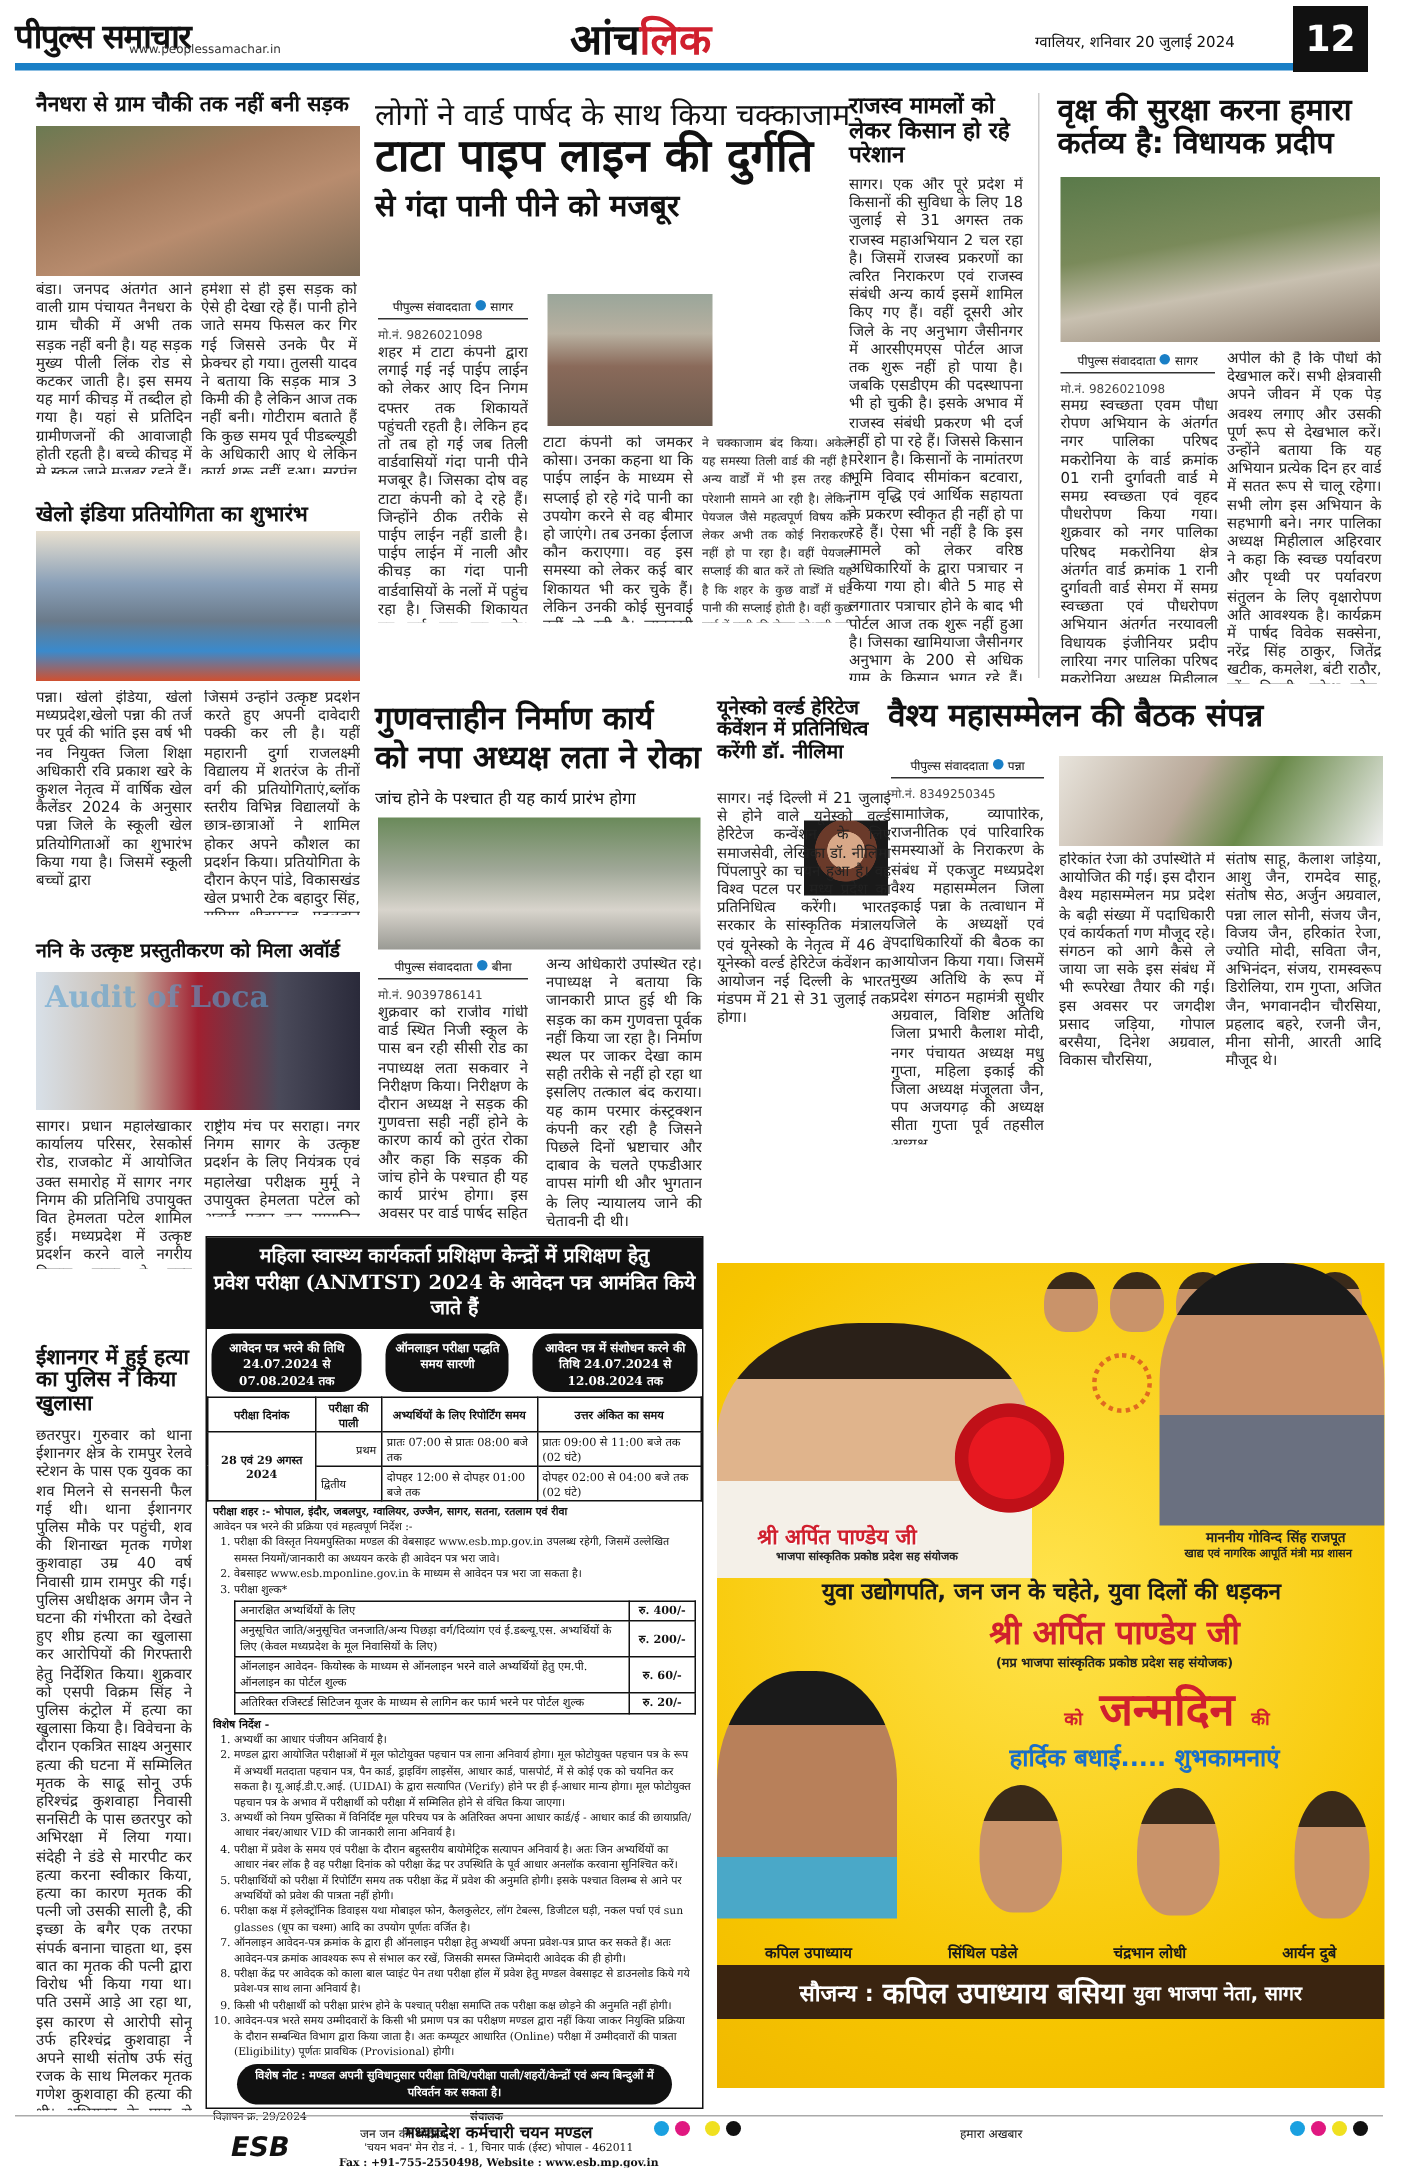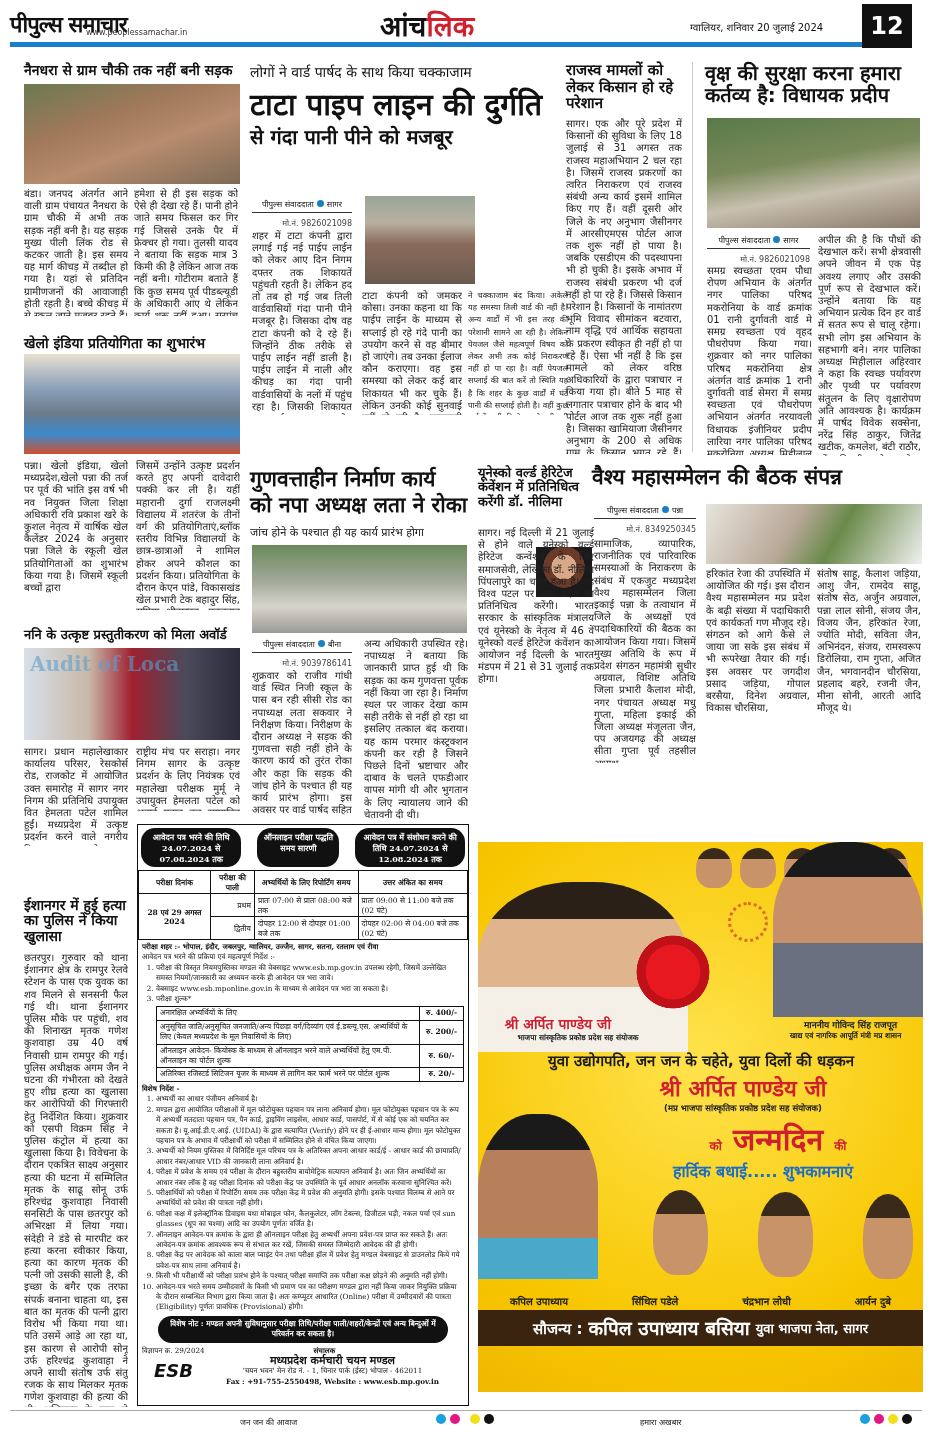--- a/index.html
+++ b/index.html
@@ -10,21 +10,21 @@
 .hdr-sec{left:380px;top:6px;font-size:28px;font-weight:bold}
 .hdr-sec .red{color:#d0202e}
 .hdr-date{left:690px;top:20px;font-size:10px}
 .hdr-page{left:862px;top:4px;width:50px;height:44px;background:#111;color:#fff;font-size:24px;font-weight:bold;text-align:center;line-height:44px}
 .hdr-bar{left:10px;top:42px;width:852px;height:5px;background:#1a7fc6}
 .h1{font-weight:bold;line-height:1.1}
 .txt{font-size:10px;line-height:12.2px;text-align:justify;color:#222;overflow:hidden}
 .photo{background:#8a7a62;overflow:hidden}
 .byline{font-size:8px;text-align:center;border-bottom:1px solid #333;padding-bottom:3px}
 .byline .dot{display:inline-block;width:7px;height:7px;border-radius:50%;background:#1a7fc6;margin:0 3px}
-.mob{font-size:8px;text-align:right;color:#444;margin-top:4px}
+.mob{font-size:8px;text-align:left;color:#444;margin-top:4px}
 .vline{background:#ccc;width:1px}
 .ad{border:1.5px solid #111;font-family:"DejaVu Serif",serif}
 .ad-title{background:#111;color:#fff;text-align:center;font-size:13px;font-weight:bold;padding:4px 0;line-height:1.35}
 .pill{background:#111;color:#fff;border-radius:14px;text-align:center;font-size:8px;padding:3px 4px;font-weight:bold}
 .ad table{border-collapse:collapse;font-size:7.5px;width:100%}
 .ad td,.ad th{border:1px solid #111;padding:1px 3px}
 .ad-body{font-size:7.2px;line-height:10.4px;padding:2px 4px}
 .ad-body ol{padding-left:14px}
 .fee td:last-child{width:44px;text-align:center;font-weight:bold}
 .banner{left:478px;top:842px;width:445px;height:550px;background:radial-gradient(circle at 50% 40%,#ffe34d,#f7c600 70%,#f0b800);overflow:hidden}
@@ -42,21 +42,21 @@
 <div class="abs hdr-sec"><span>आंच</span><span class="red">लिक</span></div>
 <div class="abs hdr-date">ग्वालियर, शनिवार 20 जुलाई 2024</div>
 <div class="abs hdr-page">12</div>
 <div class="abs hdr-bar"></div>
 
 <div class="abs h1" style="left:24px;top:63px;width:210px;font-size:14px">नैनधरा से ग्राम चौकी तक नहीं बनी सड़क</div>
 <div class="abs photo" style="left:24px;top:84px;width:216px;height:100px;background:linear-gradient(160deg,#6b7a52 0%,#a0785a 35%,#b88c6e 60%,#7c6a55 100%)"></div>
 <div class="abs txt" style="left:24px;top:188px;width:104px;height:128px">बंडा। जनपद अंतर्गत आने वाली ग्राम पंचायत नैनधरा के ग्राम चौकी में अभी तक सड़क नहीं बनी है। यह सड़क मुख्य पीली लिंक रोड से कटकर जाती है। इस समय यह मार्ग कीचड़ में तब्दील हो गया है। यहां से प्रतिदिन ग्रामीणजनों की आवाजाही होती रहती है। बच्चे कीचड़ में से स्कूल जाने मजबूर रहते हैं। सड़क नहीं होने से एंबुलेंस भी नहीं आ पाती। गांव की कुपूर्ण महिला सुरक्षा तानी जाती है।</div>
 <div class="abs txt" style="left:134px;top:188px;width:104px;height:128px">हमेशा से ही इस सड़क को ऐसे ही देखा रहे हैं। पानी होने जाते समय फिसल कर गिर गई जिससे उनके पैर में फ्रेक्चर हो गया। तुलसी यादव ने बताया कि सड़क मात्र 3 किमी की है लेकिन आज तक नहीं बनी। गोटीराम बताते हैं कि कुछ समय पूर्व पीडब्ल्यूडी के अधिकारी आए थे लेकिन कार्य शुरू नहीं हुआ। सरपंच भूरे गौड ने अधिकारियों को इस मामले से अवगत कराया है लेकिन कोई कार्यवाही नहीं हुई।</div>
 
-<div class="abs" style="left:250px;top:62px;width:440px;font-size:14px">लोगों ने वार्ड पार्षद के साथ किया चक्काजाम</div>
+<div class="abs" style="left:250px;top:62px;width:440px;font-size:20px">लोगों ने वार्ड पार्षद के साथ किया चक्काजाम</div>
 <div class="abs h1" style="left:250px;top:88px;width:300px;font-size:30px">टाटा पाइप लाइन की दुर्गति</div>
 <div class="abs h1" style="left:250px;top:126px;width:300px;font-size:20px">से गंदा पानी पीने को मजबूर</div>
 <div class="abs" style="left:252px;top:198px;width:100px">
   <div class="byline"><span>पीपुल्स संवाददाता</span><span class="dot"></span><span>सागर</span></div>
   <div class="mob">मो.नं. 9826021098</div>
 </div>
 <div class="abs txt" style="left:252px;top:230px;width:100px;height:185px">शहर में टाटा कंपनी द्वारा लगाई गई नई पाईप लाईन को लेकर आए दिन निगम दफ्तर तक शिकायतें पहुंचती रहती है। लेकिन हद तो तब हो गई जब तिली वार्डवासियों गंदा पानी पीने मजबूर है। जिसका दोष वह टाटा कंपनी को दे रहे हैं। जिन्होंने ठीक तरीके से पाईप लाईन नहीं डाली है। पाईप लाईन में नाली और कीचड़ का गंदा पानी वार्डवासियों के नलों में पहुंच रहा है। जिसकी शिकायत वह कई बार कर चुके। लेकिन जब उनकी कोई सुनवाई नहीं हुई तब उन्होंने तिली चौराहे पर गंदे पानी की समस्या से निजात दिलाने चक्काजाम शुरू कर दिया। जिसमें वार्ड पार्षद मनोज चौरसिया भी शामिल थे। सुबह करीब 8 बजे से शुरू हुआ चक्काजाम करीब 4 घंटे तक चला। इस बीच वार्डवासियों ने</div>
 <div class="abs photo" style="left:365px;top:196px;width:110px;height:88px;background:linear-gradient(180deg,#9aa69a 0,#b8b0a0 30%,#8a6a5a 55%,#6a5a4e 100%)"></div>
 <div class="abs txt" style="left:362px;top:290px;width:100px;height:125px">टाटा कंपनी को जमकर कोसा। उनका कहना था कि पाईप लाईन के माध्यम से सप्लाई हो रहे गंदे पानी का उपयोग करने से वह बीमार हो जाएंगे। तब उनका ईलाज कौन कराएगा। वह इस समस्या को लेकर कई बार शिकायत भी कर चुके हैं। लेकिन उनकी कोई सुनवाई नहीं हो रही है। जानकारी लगने के बाद नगर निगम के अधिकारी मौके पर पहुंचे। उन्होंने समस्या का जल्द से जल्द निराकरण कराने का आश्वासन दिया। तब कहीं जाकर वार्डवासियों</div>
 <div class="abs txt" style="left:468px;top:290px;width:100px;height:125px;font-size:8px">ने चक्काजाम बंद किया। अकेले यह समस्या तिली वार्ड की नहीं है। अन्य वार्डों में भी इस तरह की परेशानी सामने आ रही है। लेकिन पेयजल जैसे महत्वपूर्ण विषय को लेकर अभी तक कोई निराकरण नहीं हो पा रहा है। वहीं पेयजल सप्लाई की बात करें तो स्थिति यह है कि शहर के कुछ वार्डों में घंटे पानी की सप्लाई होती है। वहीं कुछ वार्ड में पानी की लेकर परेशानी बनी रहती है। सभी वार्डों में समान रूप से जल सप्लाई हो इस पर कोई ध्यान नहीं दिया जा रहा है।</div>
@@ -108,20 +108,24 @@
 <div class="abs photo" style="left:24px;top:648px;width:216px;height:92px;background:linear-gradient(90deg,#d8e0e8 0,#c8b8a8 30%,#a02030 50%,#4a4a5a 75%,#2a2a3a 100%)">
   <div style="color:#5aa0d0;font-family:'DejaVu Serif',serif;font-size:20px;font-weight:bold;padding:4px 6px;opacity:.6">Audit of Loca</div>
 </div>
 <div class="abs txt" style="left:24px;top:746px;width:104px;height:100px">सागर। प्रधान महालेखाकार कार्यालय परिसर, रेसकोर्स रोड, राजकोट में आयोजित उक्त समारोह में सागर नगर निगम की प्रतिनिधि उपायुक्त वित हेमलता पटेल शामिल हुईं। मध्यप्रदेश में उत्कृष्ट प्रदर्शन करने वाले नगरीय निकाय सागर ने उक्त समारोह में मध्यप्रदेश का प्रतिनिधित्व किया। ननि उपायुक्त हेमलता पटेल द्वारा दिये गये निकाय की सफलता की कहानियों के प्रस्तुतीकरण को</div>
 <div class="abs txt" style="left:136px;top:746px;width:104px;height:65px">राष्ट्रीय मंच पर सराहा। नगर निगम सागर के उत्कृष्ट प्रदर्शन के लिए नियंत्रक एवं महालेखा परीक्षक मुर्मू ने उपायुक्त हेमलता पटेल को अवार्ड प्रदान कर सम्मानित किया।</div>
 
 <div class="abs h1" style="left:24px;top:898px;width:104px;font-size:14px">ईशानगर में हुई हत्या का पुलिस ने किया खुलासा</div>
 <div class="abs txt" style="left:24px;top:952px;width:104px;height:455px">छतरपुर। गुरुवार को थाना ईशानगर क्षेत्र के रामपुर रेलवे स्टेशन के पास एक युवक का शव मिलने से सनसनी फैल गई थी। थाना ईशानगर पुलिस मौके पर पहुंची, शव की शिनाख्त मृतक गणेश कुशवाहा उम्र 40 वर्ष निवासी ग्राम रामपुर की गई। पुलिस अधीक्षक अगम जैन ने घटना की गंभीरता को देखते हुए शीघ्र हत्या का खुलासा कर आरोपियों की गिरफ्तारी हेतु निर्देशित किया। शुक्रवार को एसपी विक्रम सिंह ने पुलिस कंट्रोल में हत्या का खुलासा किया है। विवेचना के दौरान एकत्रित साक्ष्य अनुसार हत्या की घटना में सम्मिलित मृतक के साढू सोनू उर्फ हरिश्चंद्र कुशवाहा निवासी सनसिटी के पास छतरपुर को अभिरक्षा में लिया गया। संदेही ने डंडे से मारपीट कर हत्या करना स्वीकार किया, हत्या का कारण मृतक की पत्नी जो उसकी साली है, की इच्छा के बगैर एक तरफा संपर्क बनाना चाहता था, इस बात का मृतक की पत्नी द्वारा विरोध भी किया गया था। पति उसमें आड़े आ रहा था, इस कारण से आरोपी सोनू उर्फ हरिश्चंद्र कुशवाहा ने अपने साथी संतोष उर्फ संतु रजक के साथ मिलकर मृतक गणेश कुशवाहा की हत्या की थी। अभियुक्त के पास से घटना में प्रयुक्त डंडा व मोटरसाइकिल बरामद किया गया। टीम में थाना प्रभारी ईशानगर उप निरीक्षक पटेल, थाना प्रभारी सदर उपनिरीक्षक दीपक यादव, कुलदीप सिंह जादौन, संतोष अहिरवार, जयवंत सिंह, सतीश यादव आदि मौजूद थे।</div>
 
 <div class="abs ad" style="left:137px;top:824px;width:332px;height:582px">
+  <div class="ad-title">
+    <div>महिला स्वास्थ्य कार्यकर्ता प्रशिक्षण केन्द्रों में प्रशिक्षण हेतु</div>
+    <div>प्रवेश परीक्षा (ANMTST) 2024 के आवेदन पत्र आमंत्रित किये जाते हैं</div>
+  </div>
   <div style="display:flex;gap:16px;padding:3px">
     <div class="pill" style="flex:1">
         <div>आवेदन पत्र भरने की तिथि</div>
         <div>24.07.2024 से 07.08.2024 तक</div>
       </div>
     <div class="pill" style="flex:.8">
         <div>ऑनलाइन परीक्षा पद्धति</div>
         <div>समय सारणी</div>
       </div>
     <div class="pill" style="flex:1.1">
@@ -137,21 +141,21 @@
           <th>अभ्यर्थियों के लिए रिपोर्टिंग समय</th>
           <th>उत्तर अंकित का समय</th>
     </tr>
     <tr>
       <td rowspan="2" style="font-weight:bold;text-align:center">28 एवं 29 अगस्त 2024</td>
       <td style="text-align:right">प्रथम</td>
       <td>प्रातः 07:00 से प्रातः 08:00 बजे तक</td>
       <td>प्रातः 09:00 से 11:00 बजे तक (02 घंटे)</td>
     </tr>
     <tr>
-      <td style="text-align:right">द्वितीय</td>
+      <td style="text-align:left">द्वितीय</td>
       <td>दोपहर 12:00 से दोपहर 01:00 बजे तक</td>
       <td>दोपहर 02:00 से 04:00 बजे तक (02 घंटे)</td>
     </tr>
   </tbody>
     </table>
   <div class="ad-body">
     <div style="font-weight:bold">परीक्षा शहर :- भोपाल, इंदौर, जबलपुर, ग्वालियर, उज्जैन, सागर, सतना, रतलाम एवं रीवा</div>
     <div style="font-weight:normal">आवेदन पत्र भरने की प्रक्रिया एवं महत्वपूर्ण निर्देश :-</div>
     <ol>
       <li>परीक्षा की विस्तृत नियमपुस्तिका मण्डल की वेबसाइट www.esb.mp.gov.in उपलब्ध रहेगी, जिसमें उल्लेखित समस्त नियमों/जानकारी का अध्ययन करके ही आवेदन पत्र भरा जावे।</li>

